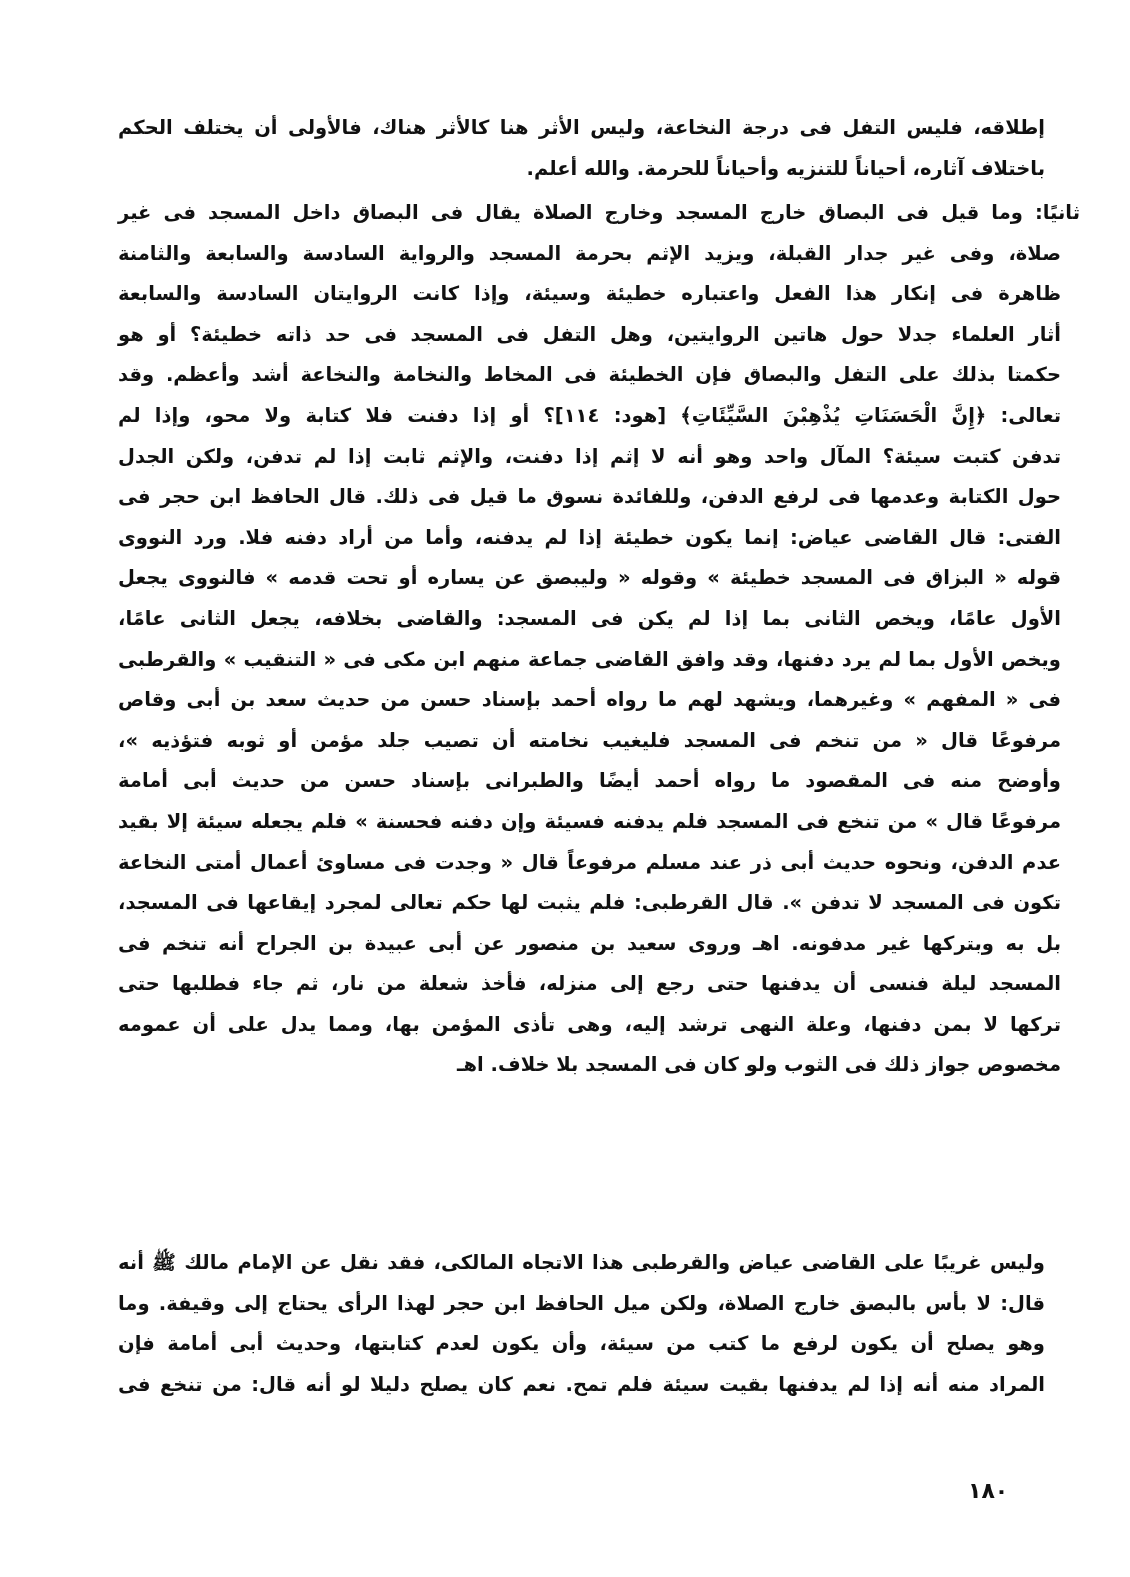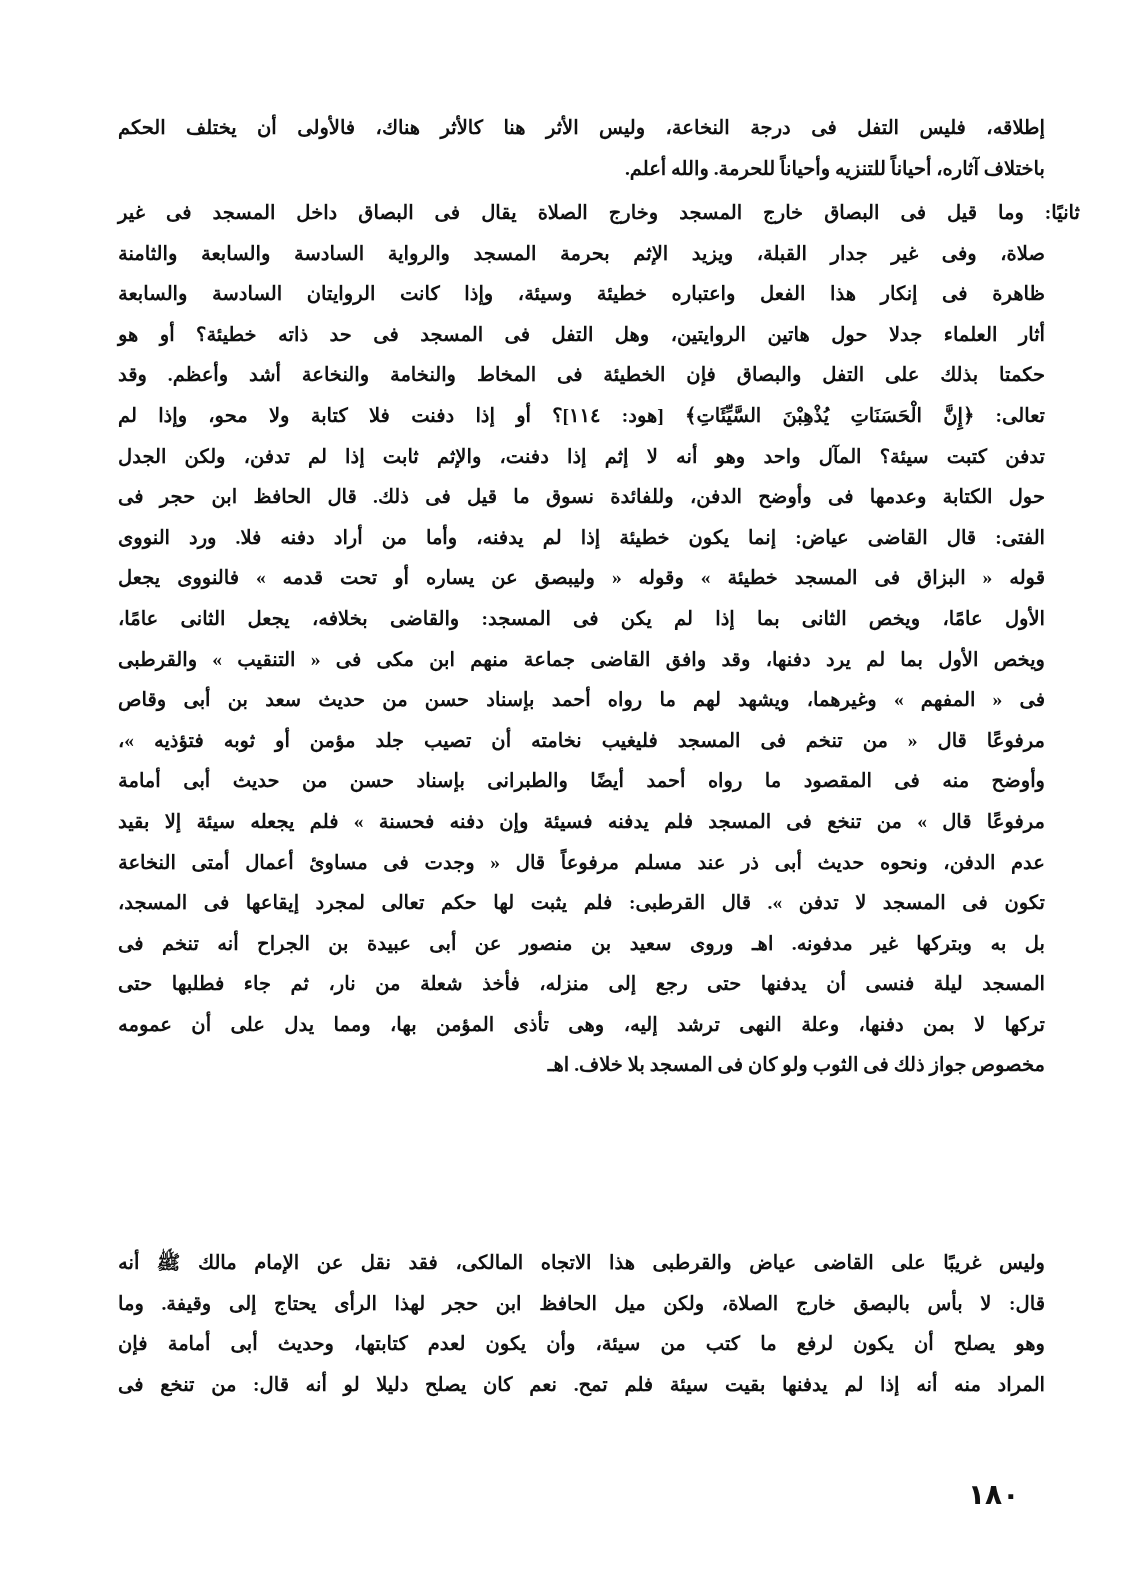--- a/index.html
+++ b/index.html
@@ -5,29 +5,29 @@
   html, body { margin: 0; padding: 0; background: #ffffff; }
   body {
     width: 1130px; height: 1577px; position: relative; overflow: hidden;
     font-family: "DejaVu Sans", sans-serif; color: #111111;
   }
   .page { position: absolute; left: 0; top: 0; width: 1130px; height: 1577px; }
   .block {
     position: absolute; direction: rtl; text-align: justify;
     font-size: 19.5px; line-height: 40.6px; font-weight: bold;
   }
-  .line { display: block; white-space: nowrap; text-align: justify; text-align-last: justify; height: 40.6px; font-family: Liberation Serif, serif; }
+  .line { display: block; white-space: nowrap; text-align: justify; text-align-last: justify; height: 40.6px; }
   .line.last { text-align-last: right; }
   #p1 { left: 118px; width: 927px; top: 108px; }
   #p2 { left: 118px; width: 962px; top: 193px; }
-  #p2 .indent { margin-right: 35px; }
+  #p2 .indent { margin-right: 19px; }
   #p3 { left: 118px; width: 927px; top: 1243px; }
   .page-num {
     position: absolute; left: 968px; top: 1478px; width: 60px;
-    font-size: 28px; font-weight: bold; direction: rtl; text-align: left;
+    font-size: 22px; font-weight: bold; direction: rtl; text-align: left;
     font-family: "DejaVu Sans", sans-serif;
   }
 </style>
 </head>
 <body>
 
 <div class="page">
 
   <div id="p1" class="block">
     <span class="line">إطلاقه، فليس التفل فى درجة النخاعة، وليس الأثر هنا كالأثر هناك، فالأولى أن يختلف الحكم</span>
@@ -35,21 +35,21 @@
   </div>
 
   <div id="p2" class="block">
     <span class="line">ثانيًا: وما قيل فى البصاق خارج المسجد وخارج الصلاة يقال فى البصاق داخل المسجد فى غير</span>
     <span class="line indent">صلاة، وفى غير جدار القبلة، ويزيد الإثم بحرمة المسجد والرواية السادسة والسابعة والثامنة</span>
     <span class="line indent">ظاهرة فى إنكار هذا الفعل واعتباره خطيئة وسيئة، وإذا كانت الروايتان السادسة والسابعة</span>
     <span class="line indent">أثار العلماء جدلا حول هاتين الروايتين، وهل التفل فى المسجد فى حد ذاته خطيئة؟ أو هو</span>
     <span class="line indent">حكمتا بذلك على التفل والبصاق فإن الخطيئة فى المخاط والنخامة والنخاعة أشد وأعظم. وقد</span>
     <span class="line indent quran-line">تعالى: ﴿إِنَّ الْحَسَنَاتِ يُذْهِبْنَ السَّيِّئَاتِ﴾ [هود: ١١٤]؟ أو إذا دفنت فلا كتابة ولا محو، وإذا لم</span>
     <span class="line indent">تدفن كتبت سيئة؟ المآل واحد وهو أنه لا إثم إذا دفنت، والإثم ثابت إذا لم تدفن، ولكن الجدل</span>
-    <span class="line indent">حول الكتابة وعدمها فى وأوضح الدفن، وللفائدة نسوق ما قيل فى ذلك. قال الحافظ ابن حجر فى</span>
+    <span class="line indent">حول الكتابة وعدمها فى لرفع الدفن، وللفائدة نسوق ما قيل فى ذلك. قال الحافظ ابن حجر فى</span>
     <span class="line indent">الفتى: قال القاضى عياض: إنما يكون خطيئة إذا لم يدفنه، وأما من أراد دفنه فلا. ورد النووى</span>
     <span class="line indent">قوله « البزاق فى المسجد خطيئة » وقوله « وليبصق عن يساره أو تحت قدمه » فالنووى يجعل</span>
     <span class="line indent">الأول عامًا، ويخص الثانى بما إذا لم يكن فى المسجد: والقاضى بخلافه، يجعل الثانى عامًا،</span>
     <span class="line indent">ويخص الأول بما لم يرد دفنها، وقد وافق القاضى جماعة منهم ابن مكى فى « التنقيب » والقرطبى</span>
     <span class="line indent">فى « المفهم » وغيرهما، ويشهد لهم ما رواه أحمد بإسناد حسن من حديث سعد بن أبى وقاص</span>
     <span class="line indent">مرفوعًا قال « من تنخم فى المسجد فليغيب نخامته أن تصيب جلد مؤمن أو ثوبه فتؤذيه »،</span>
     <span class="line indent">وأوضح منه فى المقصود ما رواه أحمد أيضًا والطبرانى بإسناد حسن من حديث أبى أمامة</span>
     <span class="line indent">مرفوعًا قال » من تنخع فى المسجد فلم يدفنه فسيئة وإن دفنه فحسنة » فلم يجعله سيئة إلا بقيد</span>
     <span class="line indent">عدم الدفن، ونحوه حديث أبى ذر عند مسلم مرفوعاً قال « وجدت فى مساوئ أعمال أمتى النخاعة</span>
     <span class="line indent">تكون فى المسجد لا تدفن ». قال القرطبى: فلم يثبت لها حكم تعالى لمجرد إيقاعها فى المسجد،</span>

